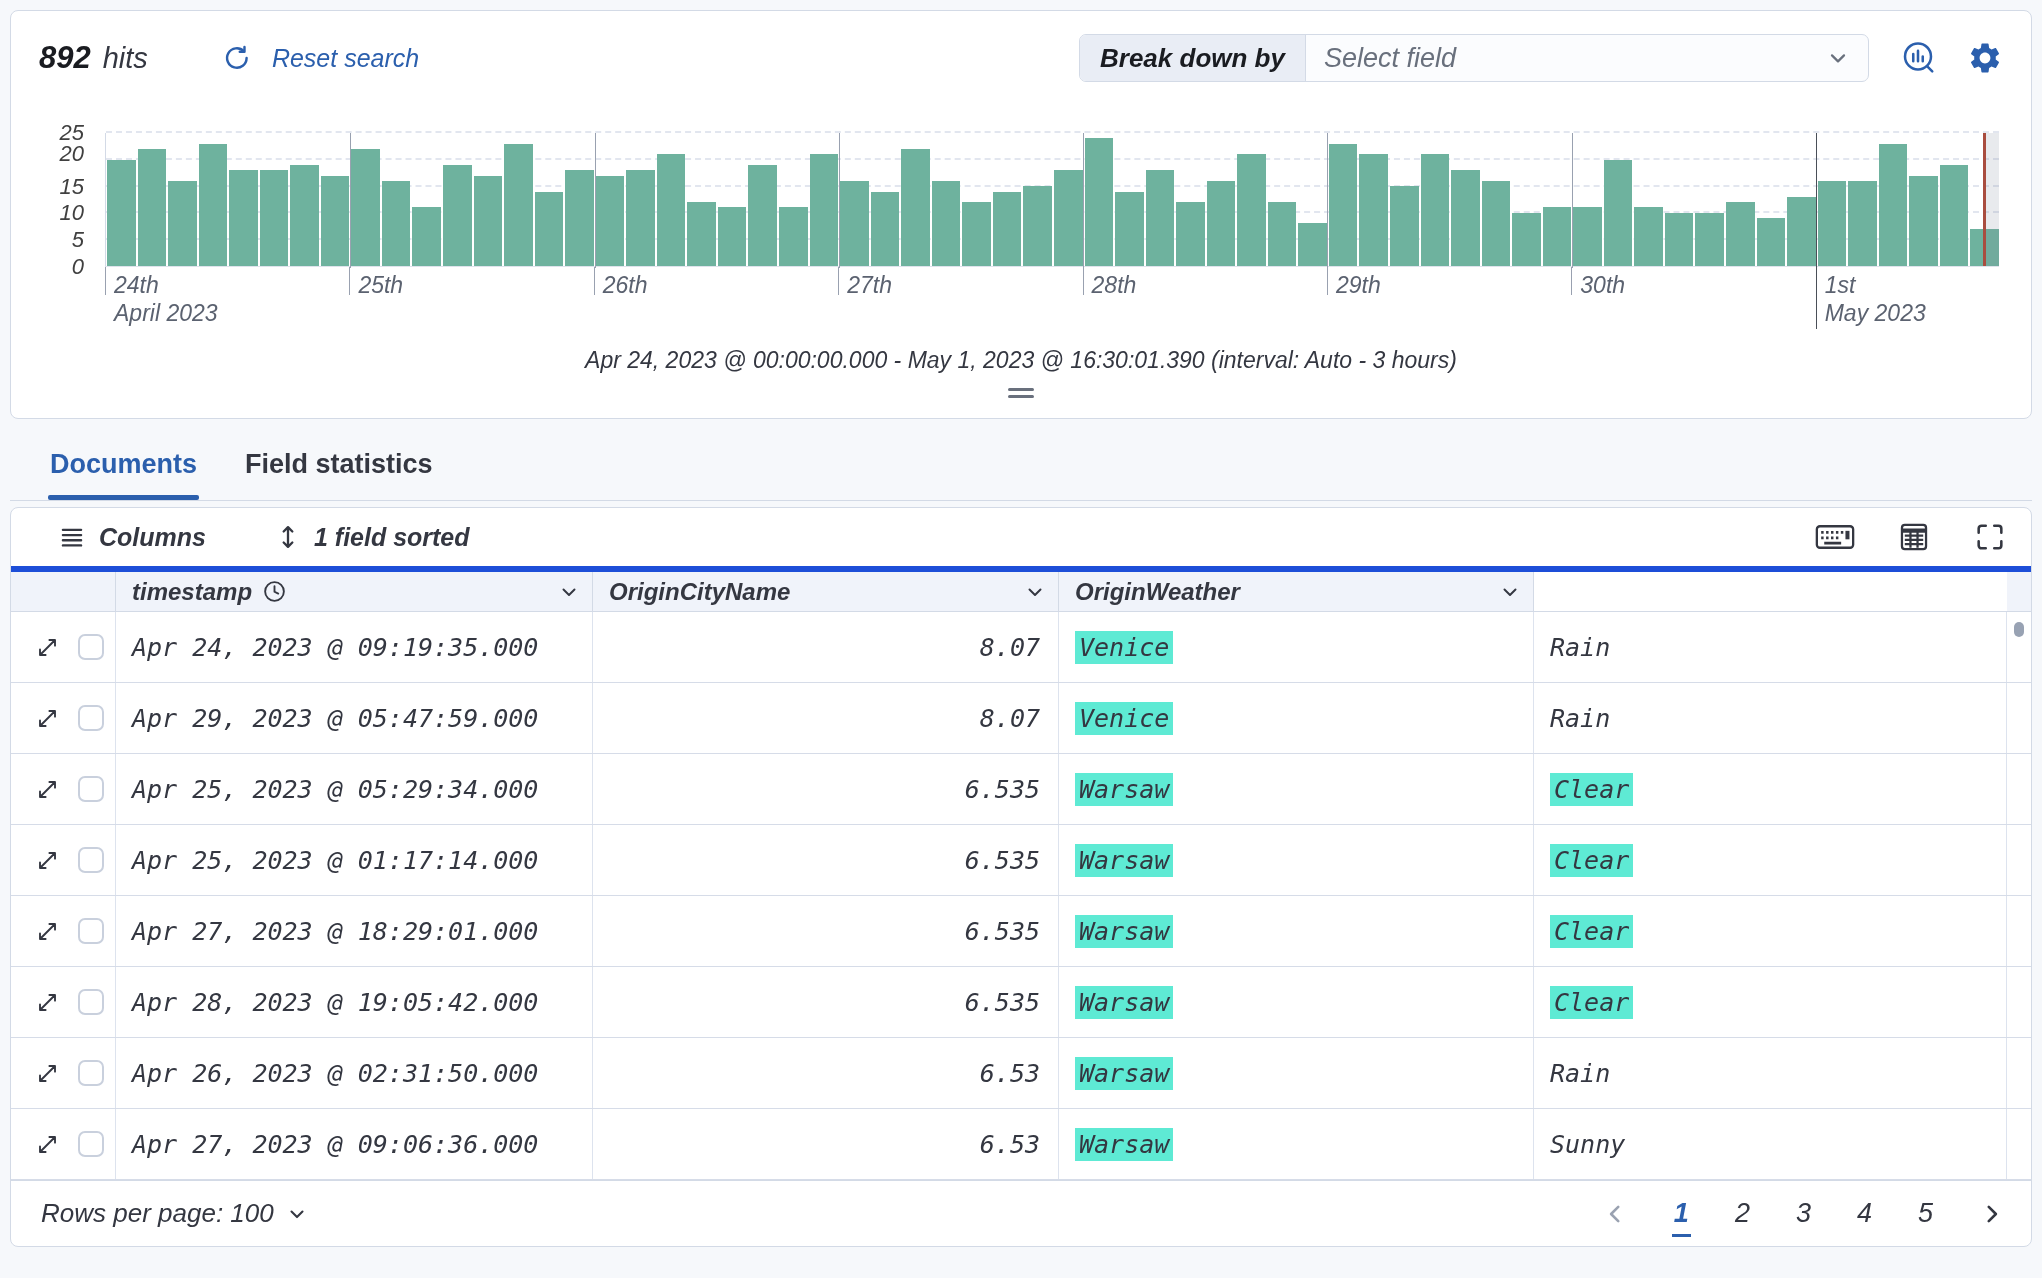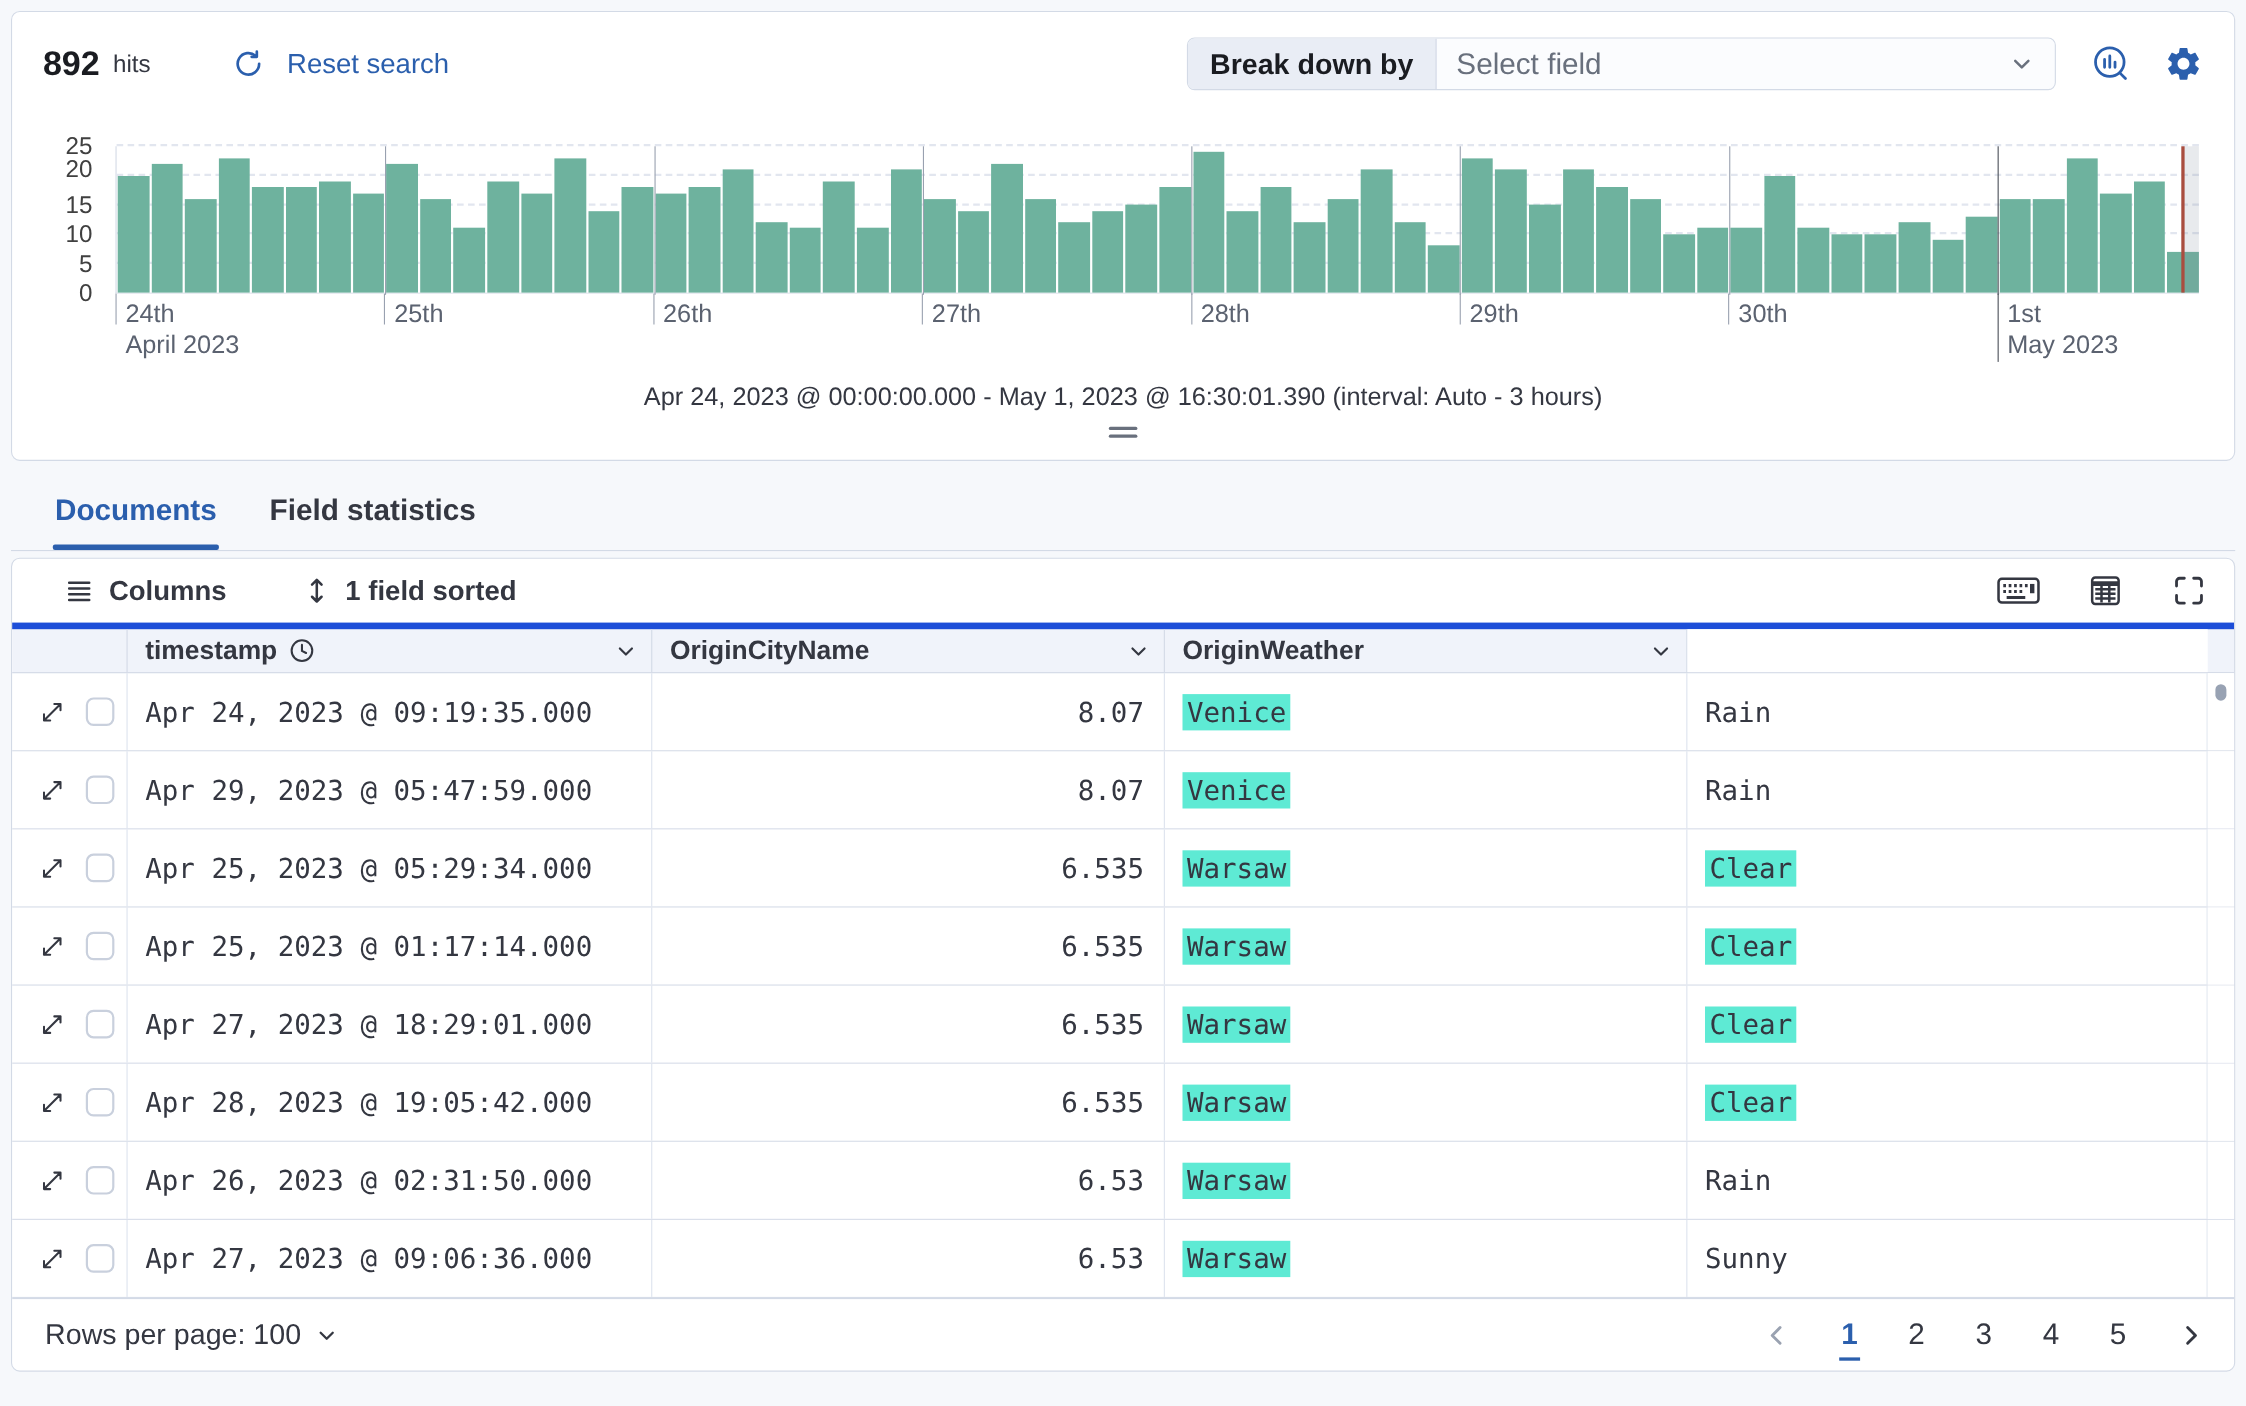--- a/index.html
+++ b/index.html
@@ -1,27 +1,27 @@
 <!DOCTYPE html>
 <html><head>
 <meta charset="utf-8">
 <style>
   * { box-sizing: border-box; margin: 0; padding: 0; }
   html,body { width: 2042px; min-height: 1278px; background: #f6f8fb;
     font-family: "Liberation Sans", "DejaVu Sans", sans-serif; color: #343741; }
   .page { padding: 10px; }
 
-  .panel { background: #fff; border: 1px solid #d3dae6; border-radius: 8px; }
+  .panel { background: #fff; border: 1px solid #d3dae6; border-radius: 8px; font-style: italic; }
 
   
   .panel-top { padding: 16px 28px 16px 28px; }
   .hist-header { display: flex; align-items: center; justify-content: space-between; height: 62px; }
   .hh-left { display: flex; align-items: center; }
   .hits-count { font-size: 31px; font-weight: 700; color: #1a1c21; }
-  .hits-label { font-size: 22px; color: #343741; margin-left: 12px; }
+  .hits-label { font-size: 29px; color: #343741; margin-left: 12px; }
   .reset-btn { display: flex; align-items: center; margin-left: 54px; cursor: pointer; }
   .reset-btn span { color: #2b5fad; font-size: 25px; font-weight: 500; margin-left: 22px; }
   .hh-right { display: flex; align-items: center; }
   .breakdown { display: flex; align-items: stretch; height: 48px; width: 790px;
     border: 1px solid #d3dae6; border-radius: 7px; overflow: hidden; background: #fbfcfe; }
   .breakdown-label { display: flex; align-items: center; background: #e9edf5; padding: 0 20px;
     font-size: 26px; font-weight: 600; color: #1a1c21; border-right: 1px solid #d3dae6; }
   .breakdown-select { flex: 1; display: flex; align-items: center; padding: 0 18px; cursor: pointer; }
   .breakdown-placeholder { color: #69707d; font-size: 27px; flex: 1; }
   .icon-btn { margin-left: 30px; cursor: pointer; display: flex; align-items: center; }

